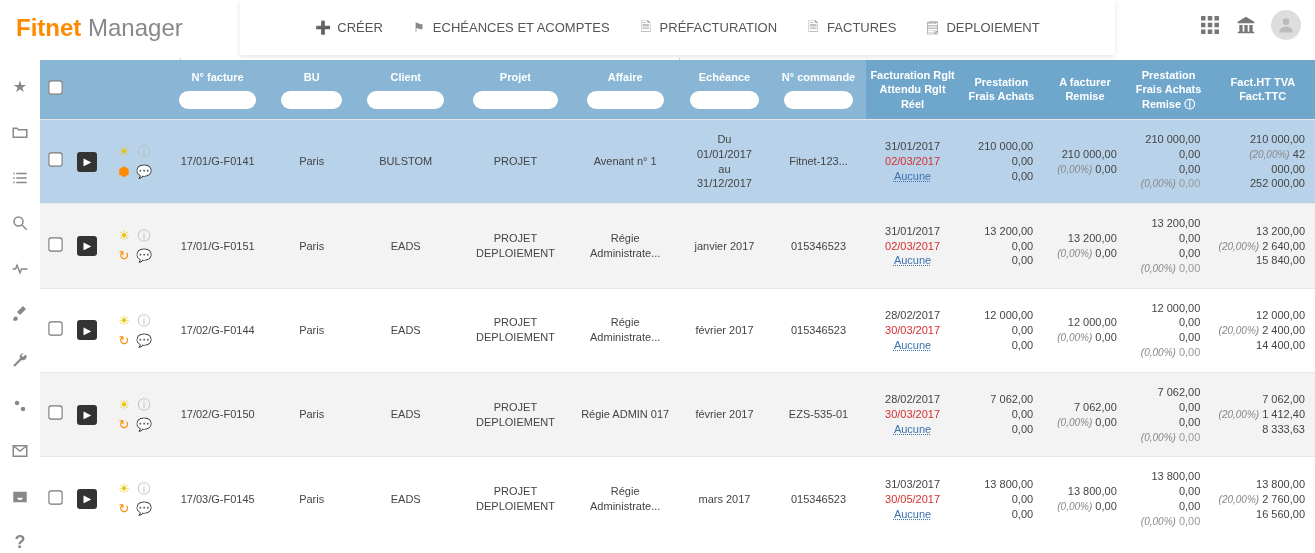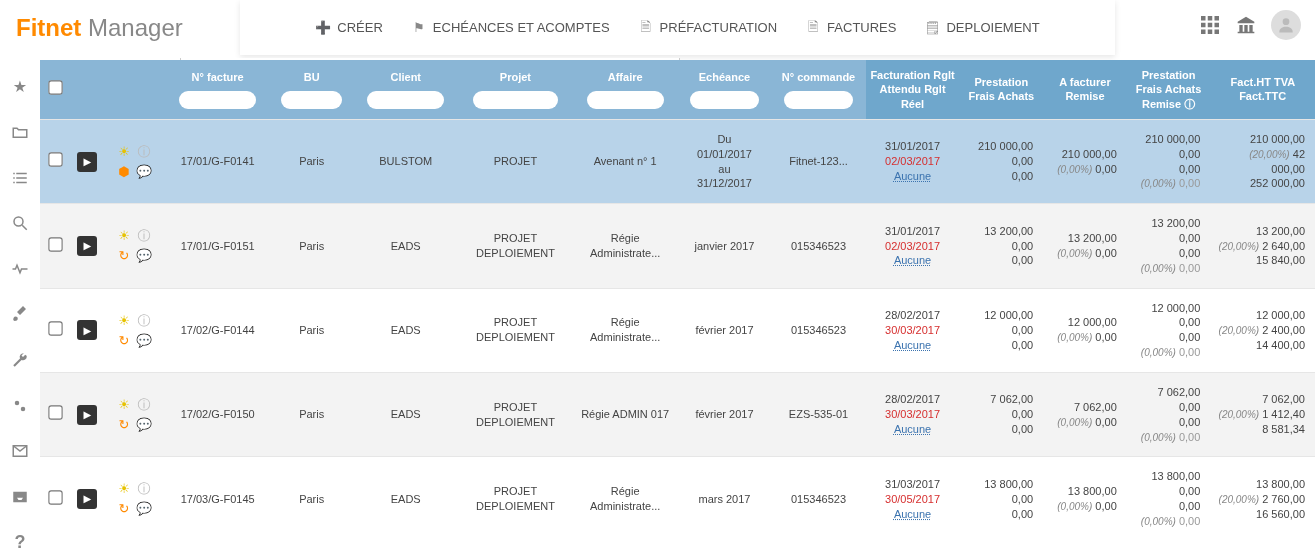--- a/index.html
+++ b/index.html
@@ -438,21 +438,21 @@
           </td>
           <td class="right">
             <span class="line2">7 062,00</span>
             <span class="line2">0,00</span>
             <span class="line2">0,00</span>
             <span class="line2"><span class="dim">(0,00%)</span> <span class="muted">0,00</span></span>
           </td>
           <td class="right">
             <span class="line2">7 062,00</span>
             <span class="line2"><span class="dim">(20,00%)</span> 1 412,40</span>
-            <span class="line2 bold">8 581,34</span>
+            <span class="line2 bold">8 333,63</span>
           </td>
         </tr>
         <tr>
           <td class="chk"><input type="checkbox" style=""></td>
           <td class="ctrl"><span class="play-btn">▶</span></td>
           <td class="icons"><div class="row-icons">
               <span class="ri sun">☀</span>
               <span class="ri info">ⓘ</span>
               <span class="ri clock">↻</span>
               <span class="ri chat">💬</span>

